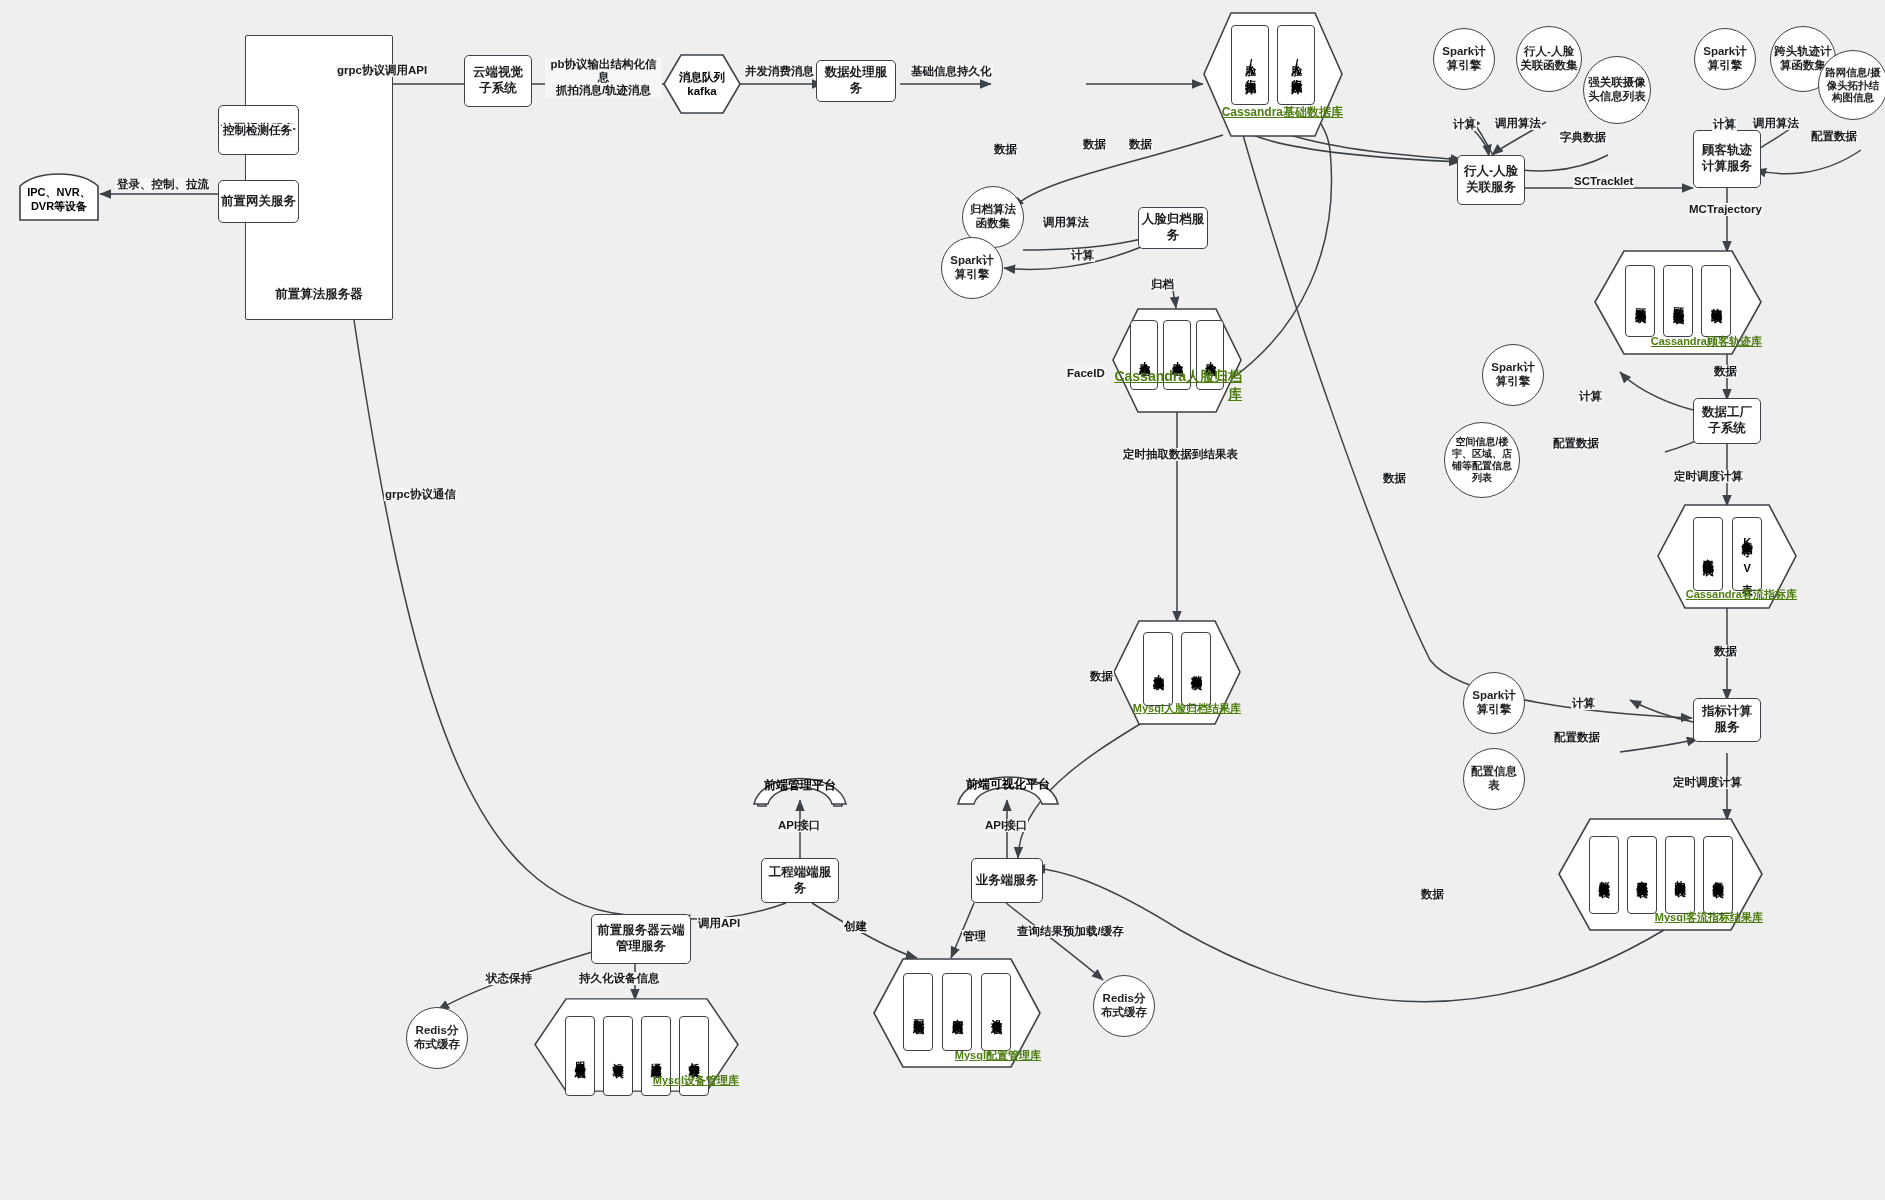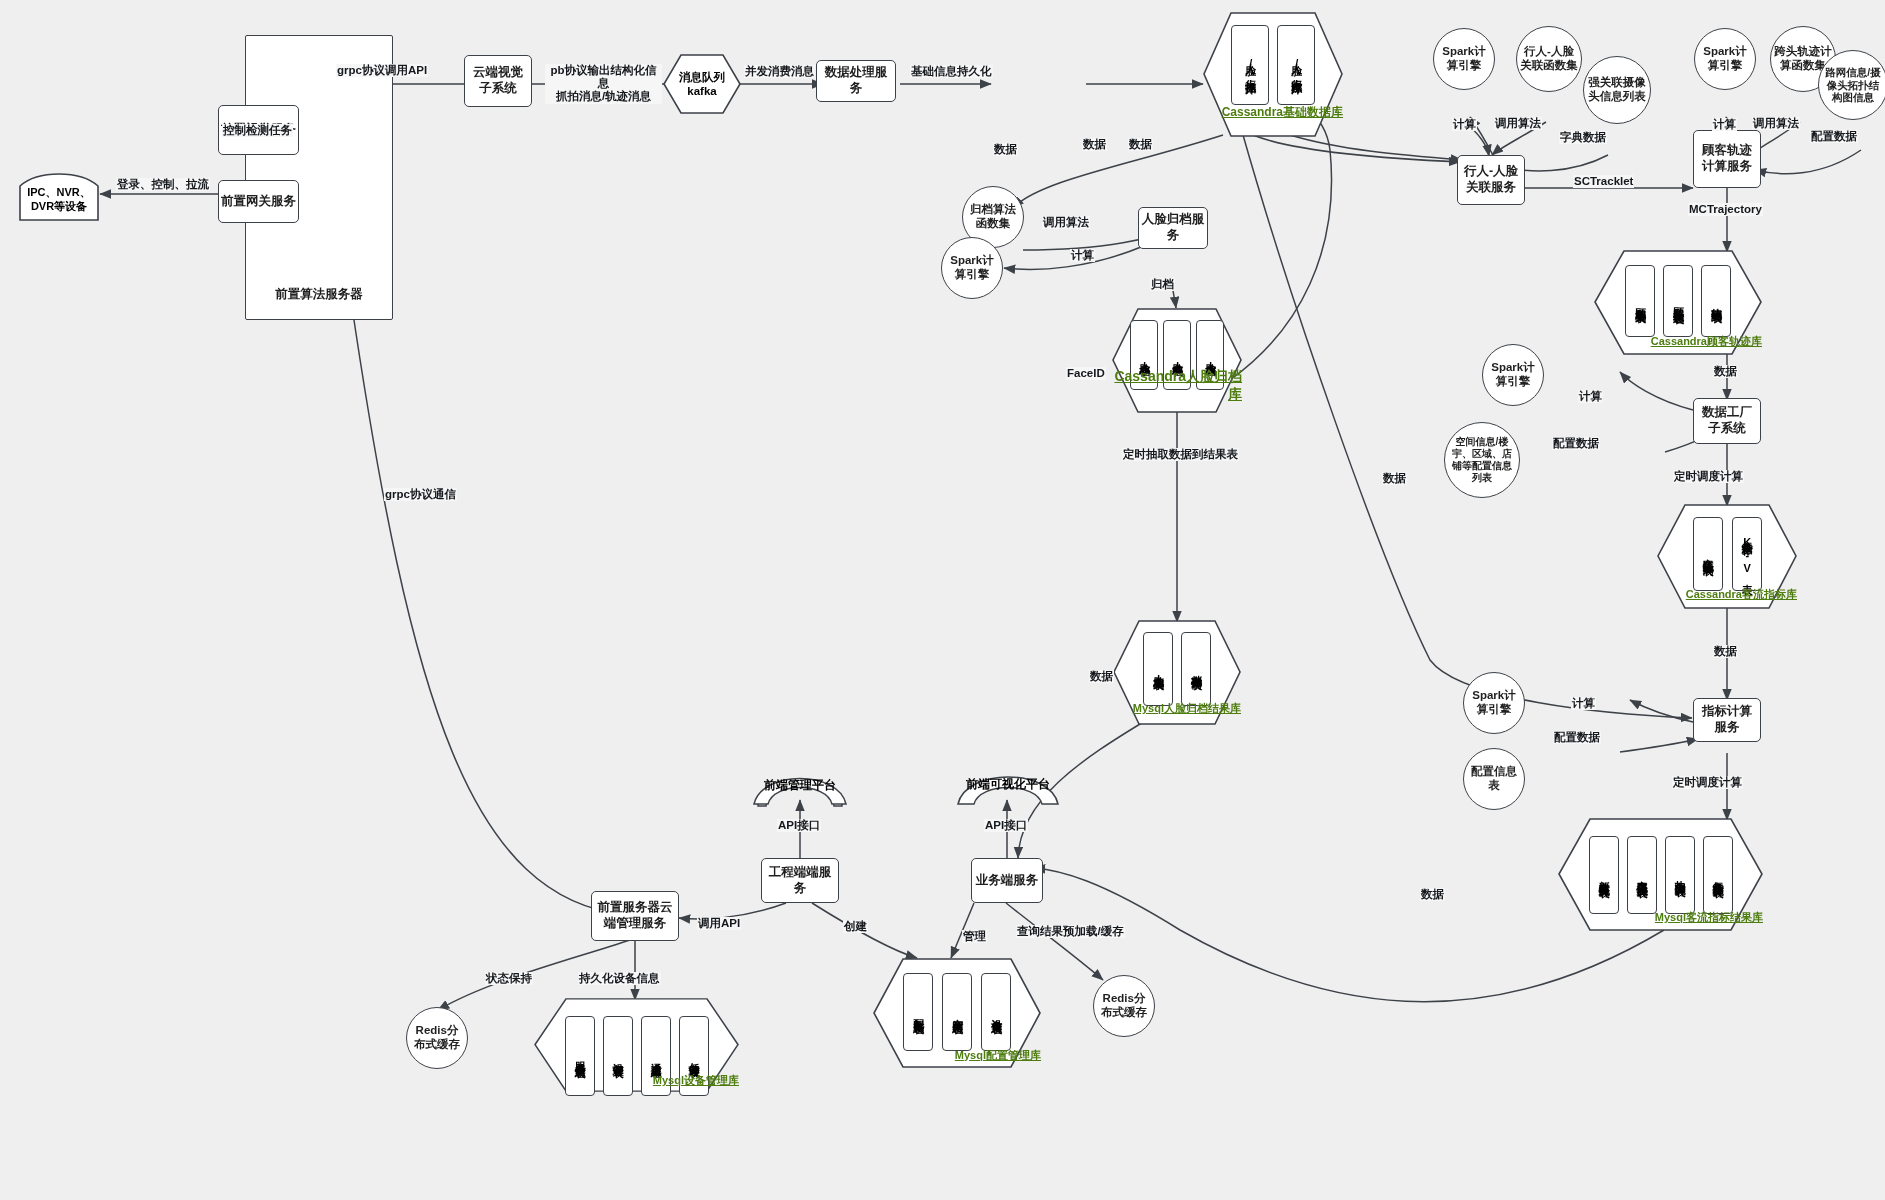--- a/index.html
+++ b/index.html
@@ -10,21 +10,21 @@
     width:1885px;height:1200px;
     overflow:hidden;
   }
   #canvas{position:relative;width:1885px;height:1200px;background:#efefef;}
   svg#wires{position:absolute;left:0;top:0;width:1885px;height:1200px;pointer-events:none;}
   .node{position:absolute;box-sizing:border-box;display:flex;align-items:center;justify-content:center;text-align:center;color:#1f1f1f;}
   .rect{background:#fff;border:1.6px solid #3d4249;border-radius:5px;font-size:12.5px;font-weight:bold;line-height:1.25;padding:2px;}
   .group-rect{background:#fff;border:1.6px solid #3d4249;border-radius:2px;align-items:flex-end;justify-content:center;padding-bottom:16px;font-size:12.5px;font-weight:bold;}
   .circle{background:#fff;border:1.6px solid #3d4249;border-radius:50%;font-size:11.5px;font-weight:bold;line-height:1.2;padding:3px;}
   .tag{position:absolute;background:#f6f6f6;color:#15181c;font-size:11.5px;font-weight:bold;white-space:nowrap;line-height:1.15;text-align:center;padding:0 1px;}
-  .tag.two{white-space:normal;margin-top:6px;}
+  .tag.two{white-space:normal;}
   
   .db{position:absolute;}
   .db .hexshape{position:absolute;left:0;top:0;width:100%;height:100%;}
   .db .inner{position:absolute;left:0;top:0;width:100%;height:100%;display:flex;align-items:flex-start;justify-content:center;gap:8px;padding-top:9%;box-sizing:border-box;}
   .db .tbl{background:#fff;border:1.4px solid #3d4249;border-radius:4px;font-size:11px;font-weight:bold;
           display:flex;align-items:center;justify-content:center;text-align:center;line-height:1.05;
           writing-mode:vertical-rl;text-orientation:upright;letter-spacing:1px;padding:5px 2px;}
   .db .dblabel{position:absolute;left:0;right:0;bottom:13%;text-align:right;font-size:12px;font-weight:bold;color:#4d7c0f;text-decoration:underline;}
   
   .uishape{position:absolute;}
@@ -283,21 +283,21 @@
   </div>
 
   <div class="node rect" style="left:761px;top:858px;width:78px;height:45px;">
     <span>工程端端服务</span>
   </div>
 
   <div class="node rect" style="left:971px;top:858px;width:72px;height:45px;">
     <span>业务端服务</span>
   </div>
 
-  <div class="node rect" style="left:591px;top:891px;width:88px;height:50px;">
+  <div class="node rect" style="left:591px;top:914px;width:100px;height:50px;">
     <span>前置服务器云端管理服务</span>
   </div>
 
   <div class="uishape" style="left:748px;top:764px;width:104px;height:44px;">
     <svg class="cap" viewBox="0 0 104 44" preserveAspectRatio="none">
       <path d="M10,42 C10,8 94,8 94,42 L86,42 C86,16 18,16 18,42 Z" fill="#fff" stroke="#3d4249" stroke-width="1.5" transform="translate(0,0)"></path>
       <path d="M6,40 C14,6 90,6 98,40 L84,40 C78,18 26,18 20,40 Z" fill="#fff" stroke="#3d4249" stroke-width="1.5"></path>
     </svg>
     <div class="lbl" style="top:30%;">前端管理平台</div>
   </div>

